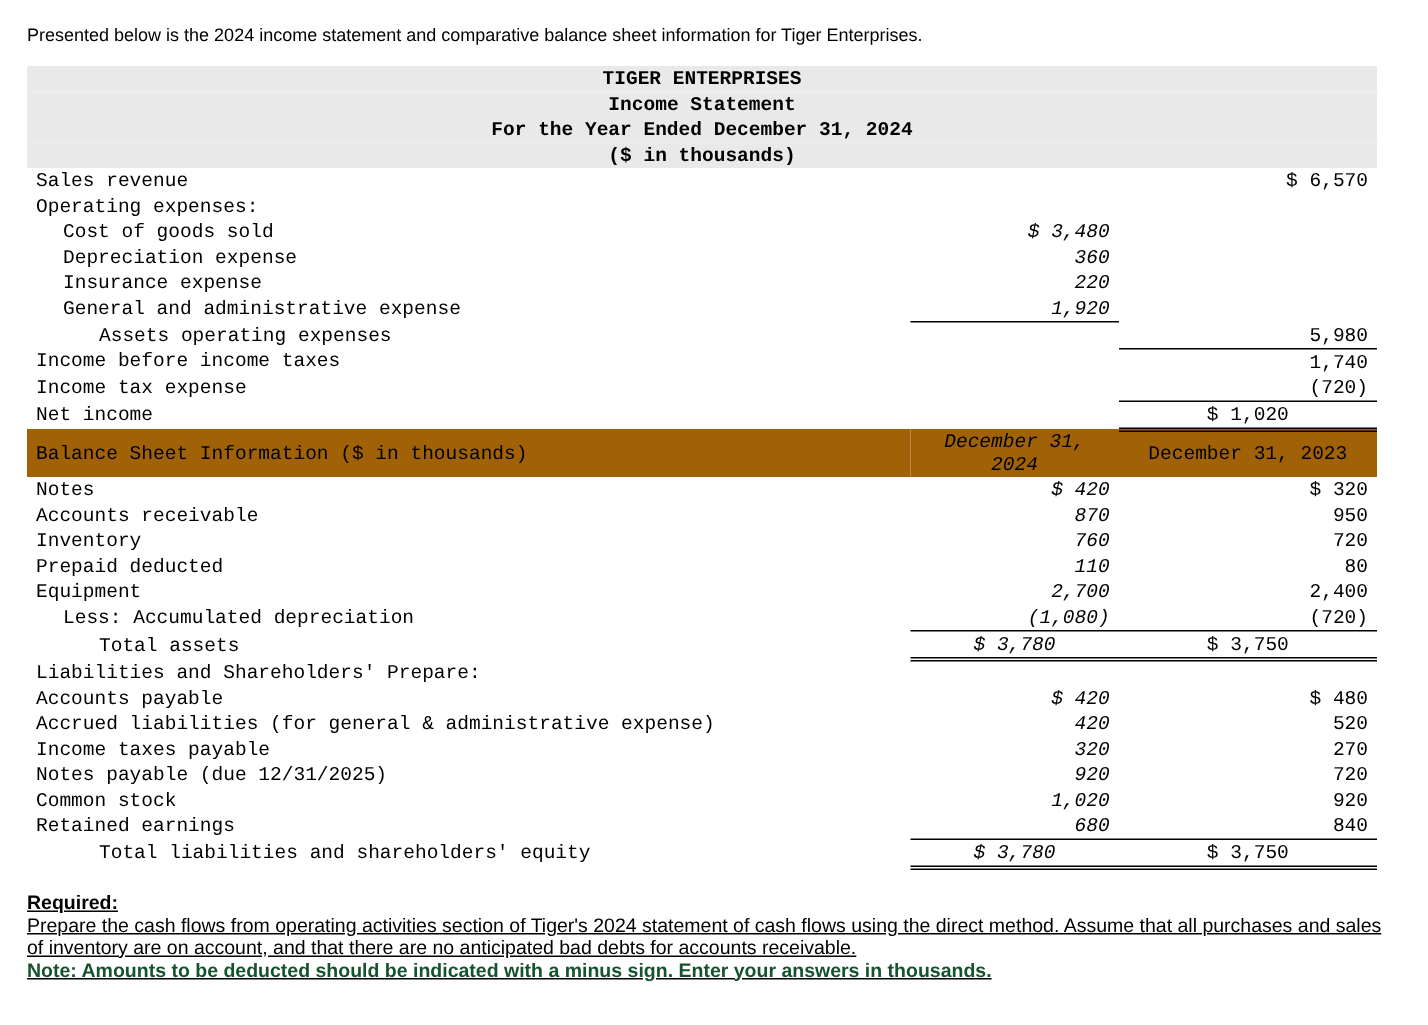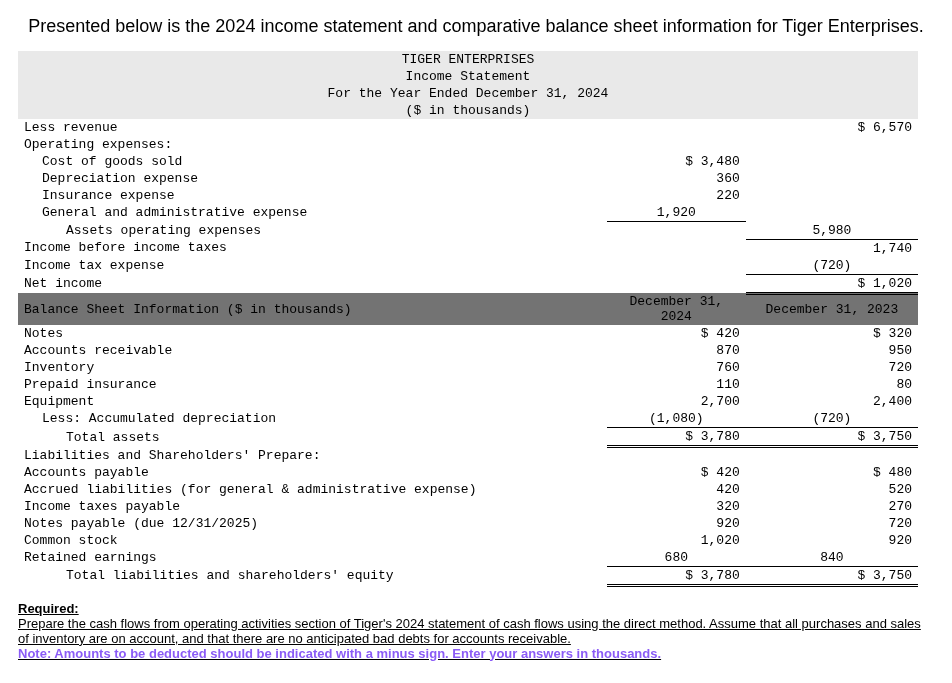--- a/index.html
+++ b/index.html
@@ -6,52 +6,51 @@
     font-family: Arial, Helvetica, sans-serif;
     font-size: 13px;
     color: #000;
     background: #fff;
     margin: 0;
     padding: 16px 18px;
     width: 952px;
     box-sizing: border-box;
   }
   .intro {
-    font-size: 18px;
+    font-size: 12px;
     margin-bottom: 14px;
-    text-align: center;
   }
   table.fin {
     border-collapse: collapse;
     width: 900px;
     font-family: "Courier New", Courier, monospace;
     font-size: 13px;
   }
   table.fin td {
     padding: 1px 6px;
     vertical-align: middle;
     white-space: nowrap;
   }
   .hdr-row td {
     background: #e9e9e9;
     text-align: center;
-    font-weight: normal;
+    font-weight: bold;
   }
   .col-label { width: 560px; text-align:left; }
-  .col-amt1  { width: 140px; text-align:right; }
+  .col-amt1  { width: 140px; text-align:right;font-style:italic; }
   .col-amt2  { width: 180px; text-align:right; }
   .indent1 { padding-left: 24px !important; }
   .indent2 { padding-left: 48px !important; }
-  .bb { border-bottom: 1px solid #000; text-align: center; }
-  .dbl { border-bottom: 3px double #000; }
+  .bb { border-bottom: 1px solid #000; }
+  .dbl { border-bottom: 3px double #000; text-align: center; }
   .center { text-align: center; }
-  .section-hdr-row td { background: #737373; margin-top: 32px; }
+  .section-hdr-row td { background: #a16207; margin-top: 32px; }
   .required-block { margin-top: 14px; font-size: 13px; text-decoration: underline; }
   .required-block b { font-weight: bold; }
-  .note-red { color: #8b5cf6; font-weight: bold; }
+  .note-red { color: #14532d; font-weight: bold; }
 </style>
 </head>
 <body>
 
 <div class="intro">Presented below is the 2024 income statement and comparative balance sheet information for Tiger Enterprises.</div>
 
 <table class="fin">
 
   <tbody>
       <tr class="hdr-row">
@@ -61,21 +60,21 @@
         <td colspan="3">Income Statement</td>
       </tr>
   <tr class="hdr-row">
         <td colspan="3">For the Year Ended December 31, 2024</td>
       </tr>
   <tr class="hdr-row">
         <td colspan="3">($ in thousands)</td>
       </tr>
 
   <tr>
-    <td class="col-label">Less revenue</td>
+    <td class="col-label">Sales revenue</td>
     <td class="col-amt1"></td>
     <td class="col-amt2">$ 6,570</td>
   </tr>
   <tr>
     <td class="col-label">Operating expenses:</td>
     <td class="col-amt1"></td>
         <td class="col-amt2"></td>
   </tr>
   <tr>
     <td class="col-label indent1">Cost of goods sold</td>
@@ -133,21 +132,21 @@
     <td class="col-label">Accounts receivable</td>
     <td class="col-amt1">870</td>
     <td class="col-amt2">950</td>
   </tr>
   <tr>
     <td class="col-label">Inventory</td>
     <td class="col-amt1">760</td>
     <td class="col-amt2">720</td>
   </tr>
   <tr>
-    <td class="col-label">Prepaid insurance</td>
+    <td class="col-label">Prepaid deducted</td>
     <td class="col-amt1">110</td>
     <td class="col-amt2">80</td>
   </tr>
   <tr>
     <td class="col-label">Equipment</td>
     <td class="col-amt1">2,700</td>
     <td class="col-amt2">2,400</td>
   </tr>
   <tr>
     <td class="col-label indent1">Less: Accumulated depreciation</td>

